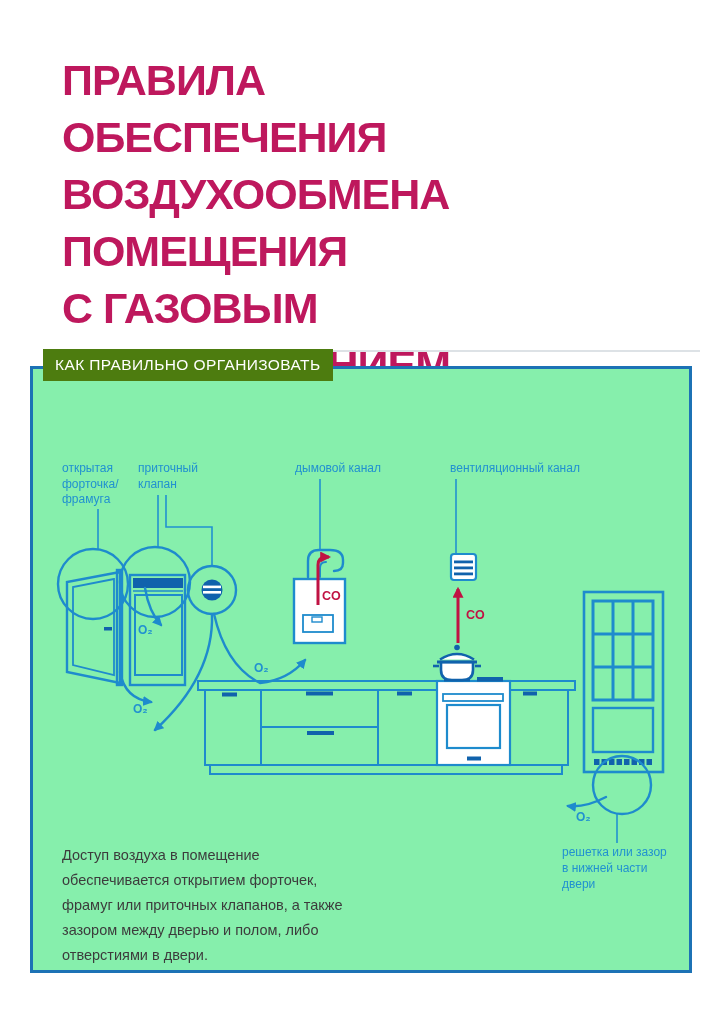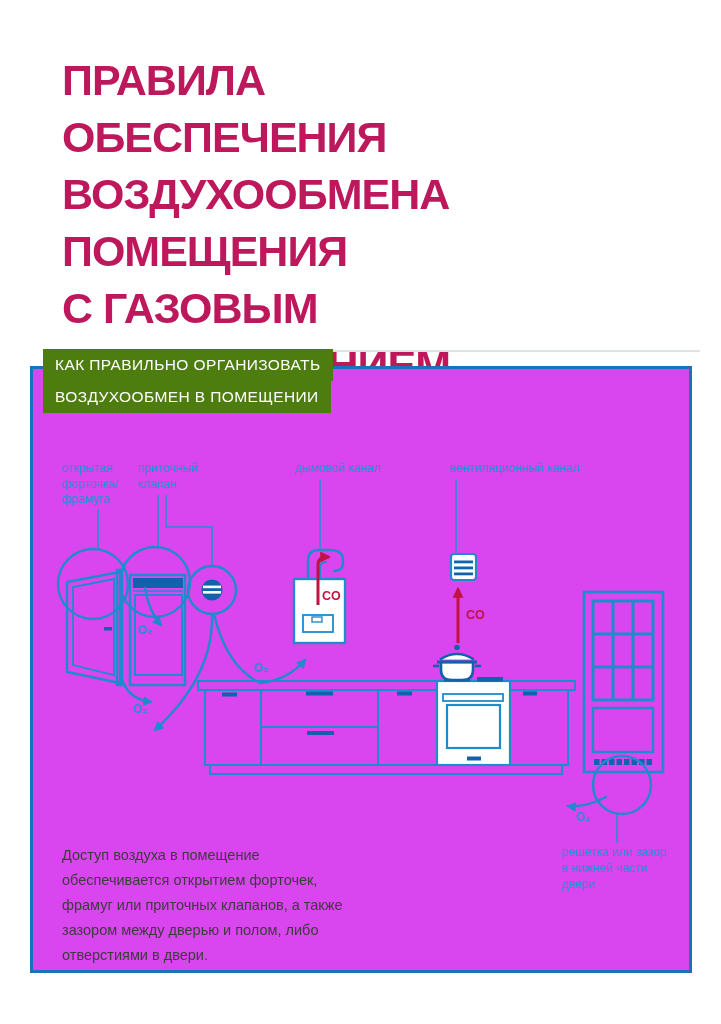--- a/index.html
+++ b/index.html
@@ -14,21 +14,21 @@
   .logo-texts{display:flex;flex-direction:column;align-items:flex-start;}
   .logo-brand{color:#fff;font-weight:bold;font-size:24px;letter-spacing:0;line-height:24px;}
   .logo-division{color:#fff;font-weight:bold;font-size:10px;letter-spacing:.6px;
                  border:2px solid #fff;padding:2px 5px;margin-top:3px;}
   .fold-line{position:absolute;left:296px;top:350px;width:404px;height:2px;background:#dde2e6;}
   .banner{position:absolute;left:43px;top:349px;z-index:3;}
   .banner span{display:table;background:#4d7c0f;color:#fff;font-weight:normal;
                font-size:15.5px;letter-spacing:.4px;padding:8px 12px;line-height:16px;}
   .banner span + span{margin-top:0;}
   .frame{position:absolute;left:30px;top:366px;width:662px;height:607px;
-         box-sizing:border-box;border:3px solid #1c72b5;background:#d946ef;z-index:1;}
+         box-sizing:border-box;border:3px solid #1c72b5;background:#86efac;z-index:1;}
   .frame svg{position:absolute;left:0;top:0;}
   .note{position:absolute;left:29px;top:474px;width:330px;
         font-size:14.5px;line-height:25px;color:#3c3c3c;white-space:pre-line;z-index:2;}
   svg text{font-family:"Liberation Sans","DejaVu Sans",sans-serif;}
   .lbl{font-size:12px;fill:#2191d0;}
   .gas{font-size:12px;fill:#2191d0;font-weight:bold;}
   .co{font-size:12.5px;fill:#c01243;font-weight:bold;}
 </style>
 </head>
 <body>
@@ -38,21 +38,20 @@
   <div class="title">ПРАВИЛА
 ОБЕСПЕЧЕНИЯ
 ВОЗДУХООБМЕНА ПОМЕЩЕНИЯ
 С ГАЗОВЫМ ОБОРУДОВАНИЕМ</div>
 
 
   <div class="fold-line"></div>
 
   <div class="banner">
     <span>КАК ПРАВИЛЬНО ОРГАНИЗОВАТЬ</span>
-    <span>ВОЗДУХООБМЕН В ПОМЕЩЕНИИ</span>
   </div>
 
   <div class="frame">
     <svg width="656" height="601" viewBox="0 0 656 601">
       <defs>
         <marker id="mb" viewBox="0 0 10 10" refX="8" refY="5" markerWidth="10" markerHeight="10" orient="auto" markerUnits="userSpaceOnUse">
           <path d="M0,0 L10,5 L0,10 Z" fill="#1e8bcd"></path>
         </marker>
         <marker id="mr" viewBox="0 0 10 10" refX="8" refY="5" markerWidth="11" markerHeight="11" orient="auto" markerUnits="userSpaceOnUse">
           <path d="M0,0 L10,5 L0,10 Z" fill="#c01243"></path>

